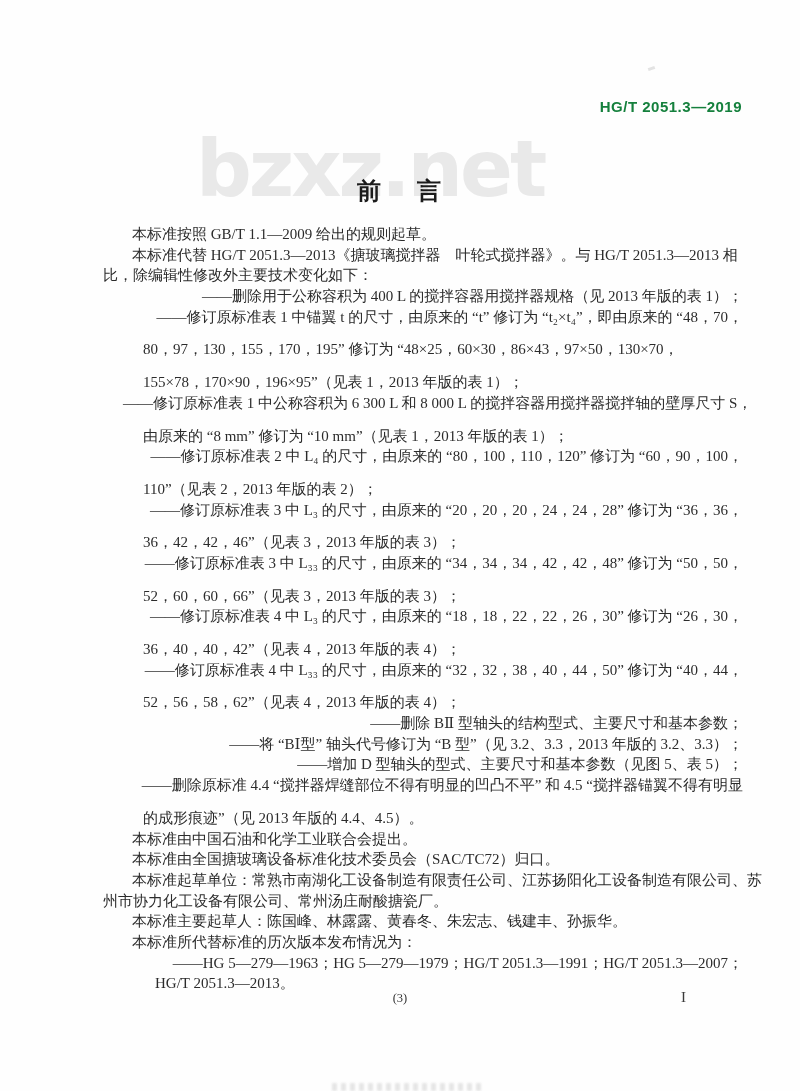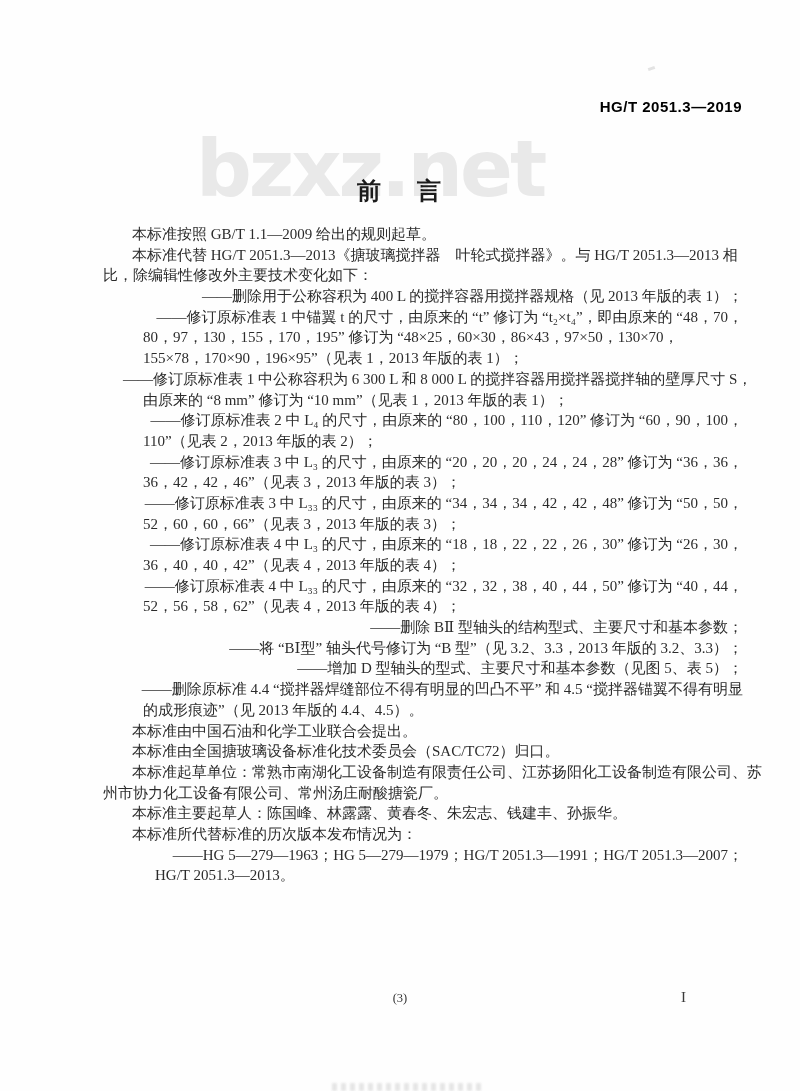--- a/index.html
+++ b/index.html
@@ -7,42 +7,42 @@
     position:relative;
     width:800px;height:1091px;
     background:#fefefe;
     overflow:hidden;
     font-family:"Liberation Serif","DejaVu Serif",serif;
     color:#2b2b2b;
   }
   .doc-code{
     position:absolute;top:98px;right:58px;
     font-family:"Liberation Sans","DejaVu Sans",sans-serif;
-    font-weight:bold;font-size:15px;letter-spacing:0.5px;color:#000000;
+    font-weight:bold;font-size:15px;letter-spacing:0.5px;color:#15803d;
   }
   .watermark{
     position:absolute;top:124px;left:196px;z-index:0;
     font-family:"DejaVu Sans","Liberation Sans",sans-serif;
     font-weight:bold;font-size:78px;letter-spacing:-3px;
     color:#e9e9e9;user-select:none;
   }
   .title{
     position:absolute;top:163px;left:0;width:780px;z-index:1;
     margin:12px;text-align:center;
     font-size:24px;font-weight:bold;letter-spacing:6px;color:#1c1c1c;
   }
   .body-block{
     position:absolute;top:224px;left:103px;width:640px;z-index:1;
     font-size:15px;line-height:20.7px;
   }
   .ln{white-space:nowrap;height:20.7px;}
   .ln.p  {padding-left:29px;}   
   .ln.c0 {padding-left:0px;}    
   .ln.d  {padding-left:20px;text-align:right;}   
-  .ln.c1 {padding-left:40px;}   
+  .ln.c1 {padding-left:40px;margin-top:12px;}   
   .ln.c2 {padding-left:52px;}   
   .footer-center{
     position:absolute;top:991px;left:0;width:800px;text-align:center;
     font-size:12.5px;color:#333;
   }
   .footer-right{
     position:absolute;top:989px;right:114px;
     font-size:15px;color:#3a3a3a;
   }
   .artifact{

